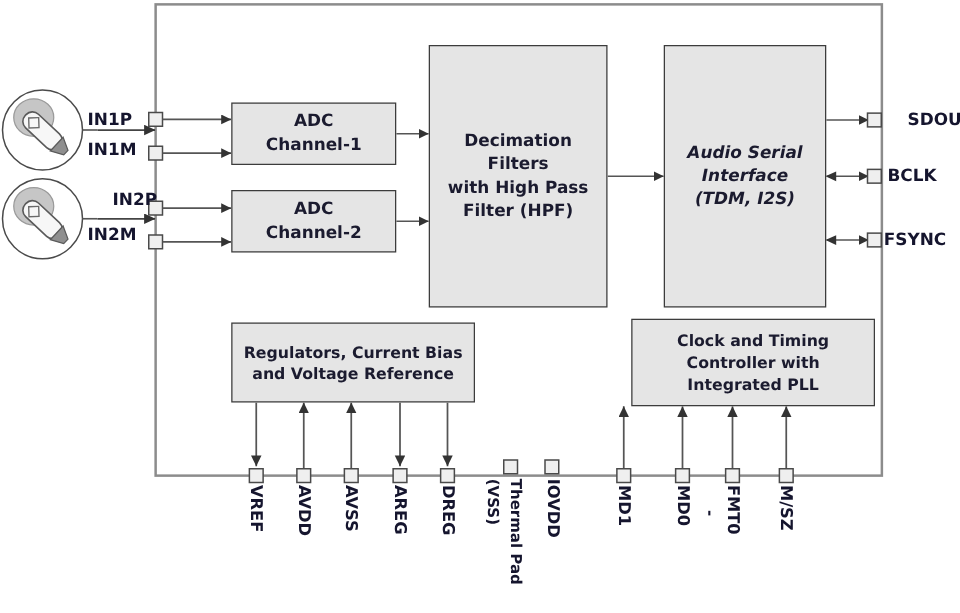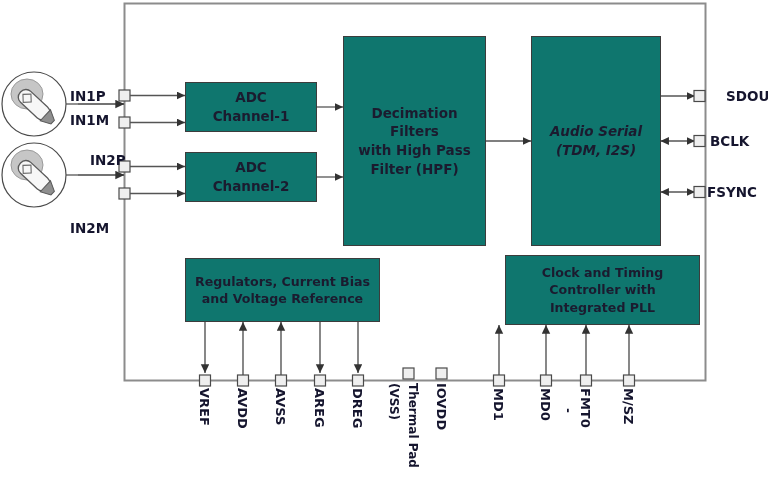--- a/index.html
+++ b/index.html
@@ -15,21 +15,21 @@
     overflow: hidden;
   }
   .svg-layer {
     position: absolute; left: 0; top: 0;
     width: 768px; height: 490px;
   }
   
   .block {
     position: absolute;
     border: 1.5px solid #3c3c3c;
-    background: #0f766e;
+    background: #e5e5e5;
     display: flex;
     align-items: center;
     justify-content: center;
     text-align: center;
     font-weight: bold;
     color: #1b1b2f;
     line-height: 1.38;
     z-index: 3;
   }
   #adc1 { left: 185px; top: 82px;  width: 132px; height: 50px; font-size: 13.5px; }
@@ -185,20 +185,21 @@
       <div>Decimation</div>
       <div>Filters</div>
       <div>with High Pass</div>
       <div>Filter (HPF)</div>
     </div>
   </div>
 
   <div class="block" id="asi">
     <div>
       <div>Audio Serial</div>
+      <div>Interface</div>
       <div>(TDM, I2S)</div>
     </div>
   </div>
 
   <div class="block" id="reg">
     <div>
       <div>Regulators, Current Bias</div>
       <div>and  Voltage Reference</div>
     </div>
   </div>
@@ -207,21 +208,21 @@
     <div>
       <div>Clock and Timing</div>
       <div>Controller with</div>
       <div>Integrated PLL</div>
     </div>
   </div>
 
   <div class="pin-label-h" style="left:70px; top:88px;">IN1P</div>
   <div class="pin-label-h" style="left:70px; top:112px;">IN1M</div>
   <div class="pin-label-h" style="left:70px; top:152px;margin-left:20px;">IN2P</div>
-  <div class="pin-label-h" style="left:70px; top:180px;margin-top:40px;">IN2M</div>
+  <div class="pin-label-h" style="left:70px; top:180px;">IN2M</div>
 
   <div class="pin-label-h" style="left:707px; top:88px;padding-left:19px;">SDOUT</div>
   <div class="pin-label-h" style="left:710px; top:133px;">BCLK</div>
   <div class="pin-label-h" style="left:707px; top:184px;">FSYNC</div>
 
   <div class="pin-label-v" style="left:211px; top:388px;">VREF</div>
   <div class="pin-label-v" style="left:249px; top:388px;">AVDD</div>
   <div class="pin-label-v" style="left:287px; top:388px;">AVSS</div>
   <div class="pin-label-v" style="left:326px; top:388px;">AREG</div>
   <div class="pin-label-v" style="left:364px; top:388px;">DREG</div>

